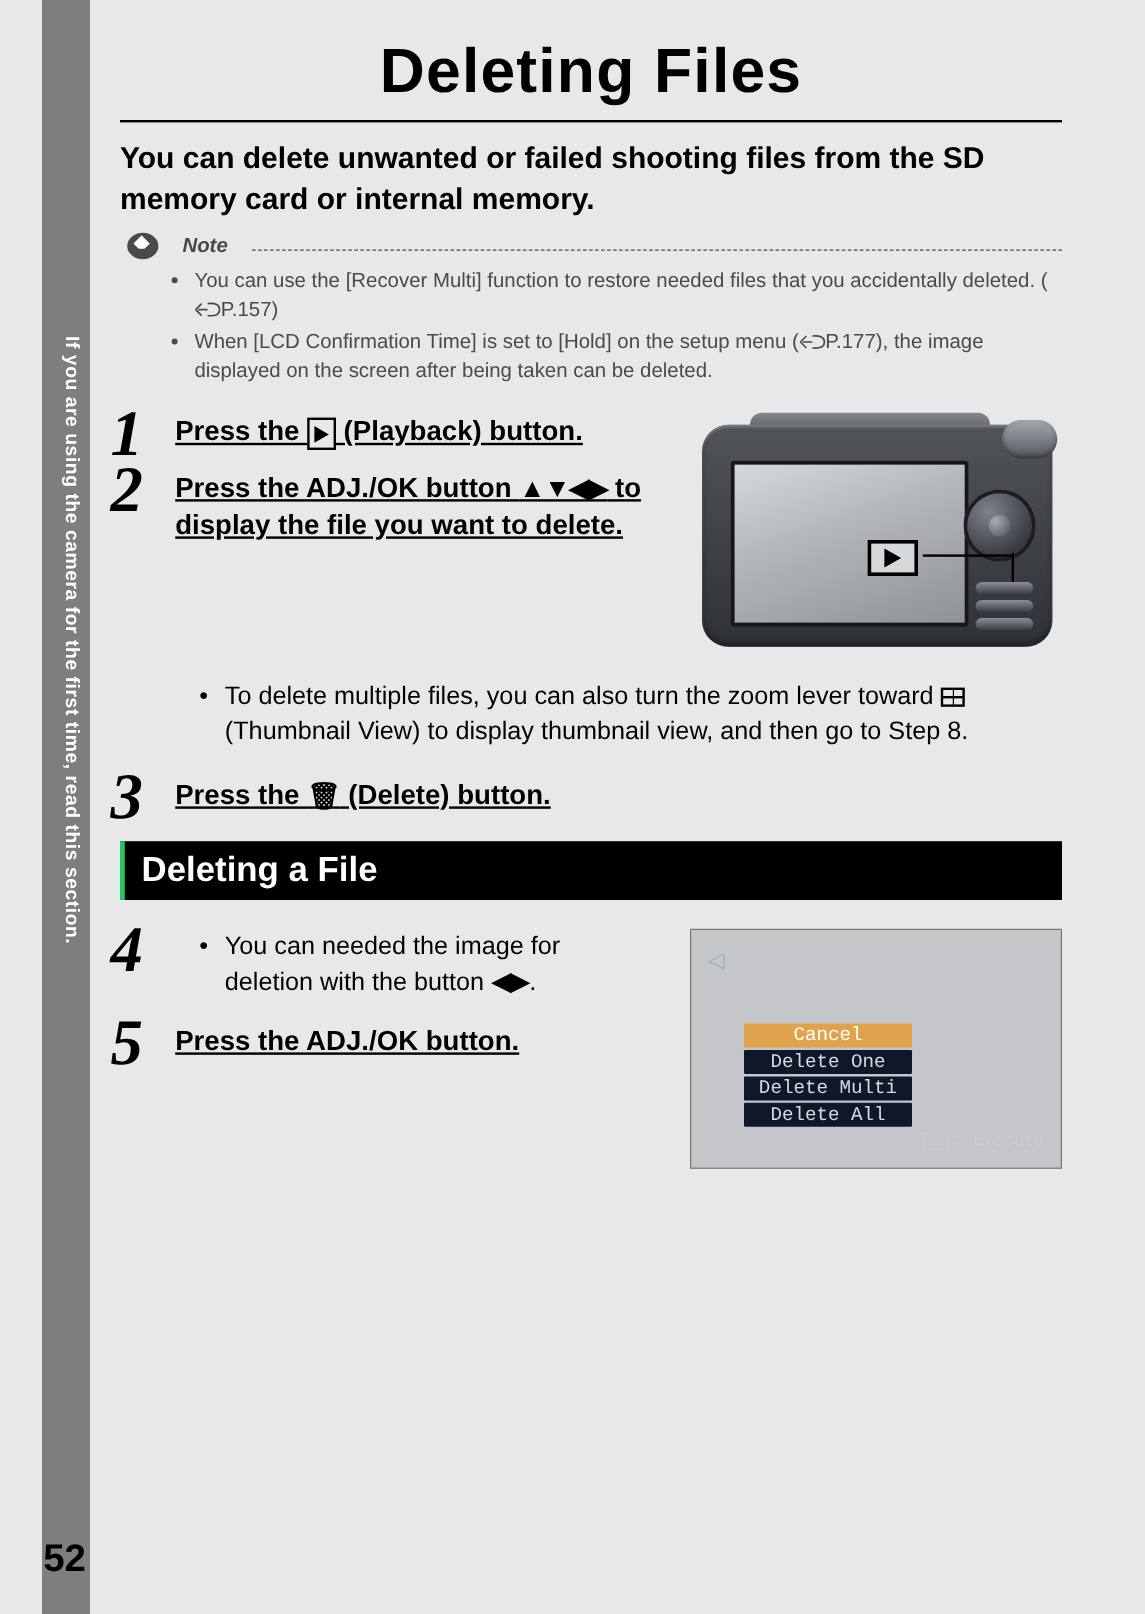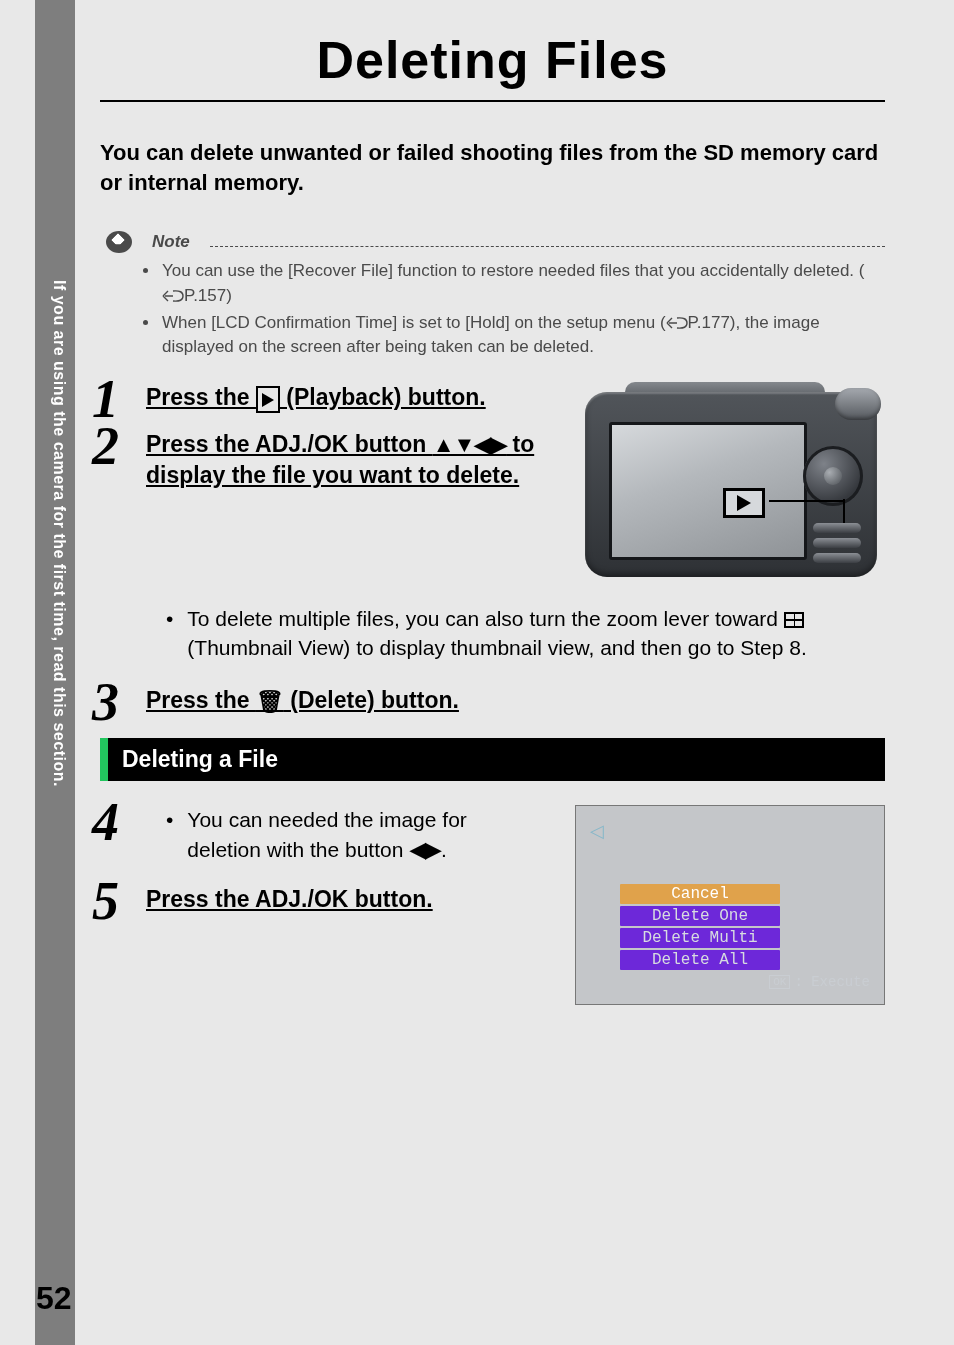--- a/index.html
+++ b/index.html
@@ -33,29 +33,29 @@
     position: absolute;
     left: 100px; top: 30px;
     width: 785px;
   }
   .title {
     font-size: 52px;
     font-weight: 900;
     text-align: center;
     padding: 0 0 10px 0;
     border-bottom: 2px solid #000;
-    margin-bottom: 36px;
+    margin-bottom: 14px;
     font-family: Arial Black, Arial, sans-serif;
     letter-spacing: 1px;
   }
   .intro {
-    font-size: 22px;
+    font-size: 25px;
     font-weight: bold;
     line-height: 1.35;
-    margin-bottom: 34px;
+    margin-bottom: 10px;
   }
   .note-block {
     margin-left: 6px;
     margin-bottom: 22px;
   }
   .note-head {
     display: flex;
     align-items: center;
     gap: 20px;
   }
@@ -152,24 +152,24 @@
      linear-gradient(#e8e8e8,#e8e8e8) 0 0/8px 5px no-repeat,
      linear-gradient(#e8e8e8,#e8e8e8) 9px 0/7px 5px no-repeat,
      linear-gradient(#e8e8e8,#e8e8e8) 0 7px/8px 5px no-repeat,
      linear-gradient(#e8e8e8,#e8e8e8) 9px 7px/7px 5px no-repeat;
   }
   .trash-icon { font-size: 22px; vertical-align: -1px; }
   .section-bar {
     background: #000;
     color: #fff;
     font-weight: bold;
-    font-size: 23px;
+    font-size: 29px;
     padding: 8px 14px;
     margin: 22px 0 24px 0;
-    border-left: 8px solid #22c55e;
+    border-left: 4px solid #22c55e;
   }
   .section-bar-inner { border-left: 0; }
 
   .camera-fig {
     position: absolute;
     right: 0; top: 0;
     width: 310px; height: 210px;
   }
   .camera-body {
     position: absolute;
@@ -260,26 +260,26 @@
     background: #c4c6c9;
   }
   .menu-arrow {
     position: absolute; left: 14px; top: 14px;
     color: #87b7c9;
     font-size: 18px;
   }
   .menu-list {
     position: absolute;
     left: 44px; top: 78px;
-    width: 160px;
+    width: 140px;
   }
   .menu-item {
     font-family: "Courier New", monospace;
     color: #d7dbe0;
-    background: #6d28d9;
+    background: #0f172a;
     font-size: 16px;
     text-align: center;
     padding: 1px 0;
     margin-bottom: 2px;
     border-radius: 1px;
   }
   .menu-item.sel {
     background: #e0a24b;
     color: #fff;
   }
@@ -317,21 +317,21 @@
   <p class="intro">You can delete unwanted or failed shooting files from the SD memory card or internal memory.</p>
 
   <div class="note-block">
     <div class="note-head">
       <span class="pencil-icon"></span>
       <span class="note-label">Note</span>
       <span class="note-dashes"></span>
     </div>
     <ul class="note-list">
       <li>
-        <span>You can use the [Recover File] function to restore needed files that you accidentally deleted. (</span><svg class="ref-icon" width="22" height="14" viewBox="0 0 22 14">
+        <span>You can use the [Recover Multi] function to restore needed files that you accidentally deleted. (</span><svg class="ref-icon" width="22" height="14" viewBox="0 0 22 14">
             <path d="M1 7 L6 2 M1 7 L6 12 M3 7 H11" stroke="#4a4a4a" stroke-width="1.4" fill="none"></path>
             <path d="M11 2 Q21 1 21 7 Q21 13 11 12" stroke="#4a4a4a" stroke-width="1.4" fill="none"></path>
           </svg><span>P.157</span><span>)</span>
       </li>
       <li>
         <span>When [LCD Confirmation Time] is set to [Hold] on the setup menu (</span><svg class="ref-icon" width="22" height="14" viewBox="0 0 22 14">
             <path d="M1 7 L6 2 M1 7 L6 12 M3 7 H11" stroke="#4a4a4a" stroke-width="1.4" fill="none"></path>
             <path d="M11 2 Q21 1 21 7 Q21 13 11 12" stroke="#4a4a4a" stroke-width="1.4" fill="none"></path>
           </svg><span>P.177</span><span>), the image displayed on the screen after being taken can be deleted.</span>
       </li>

